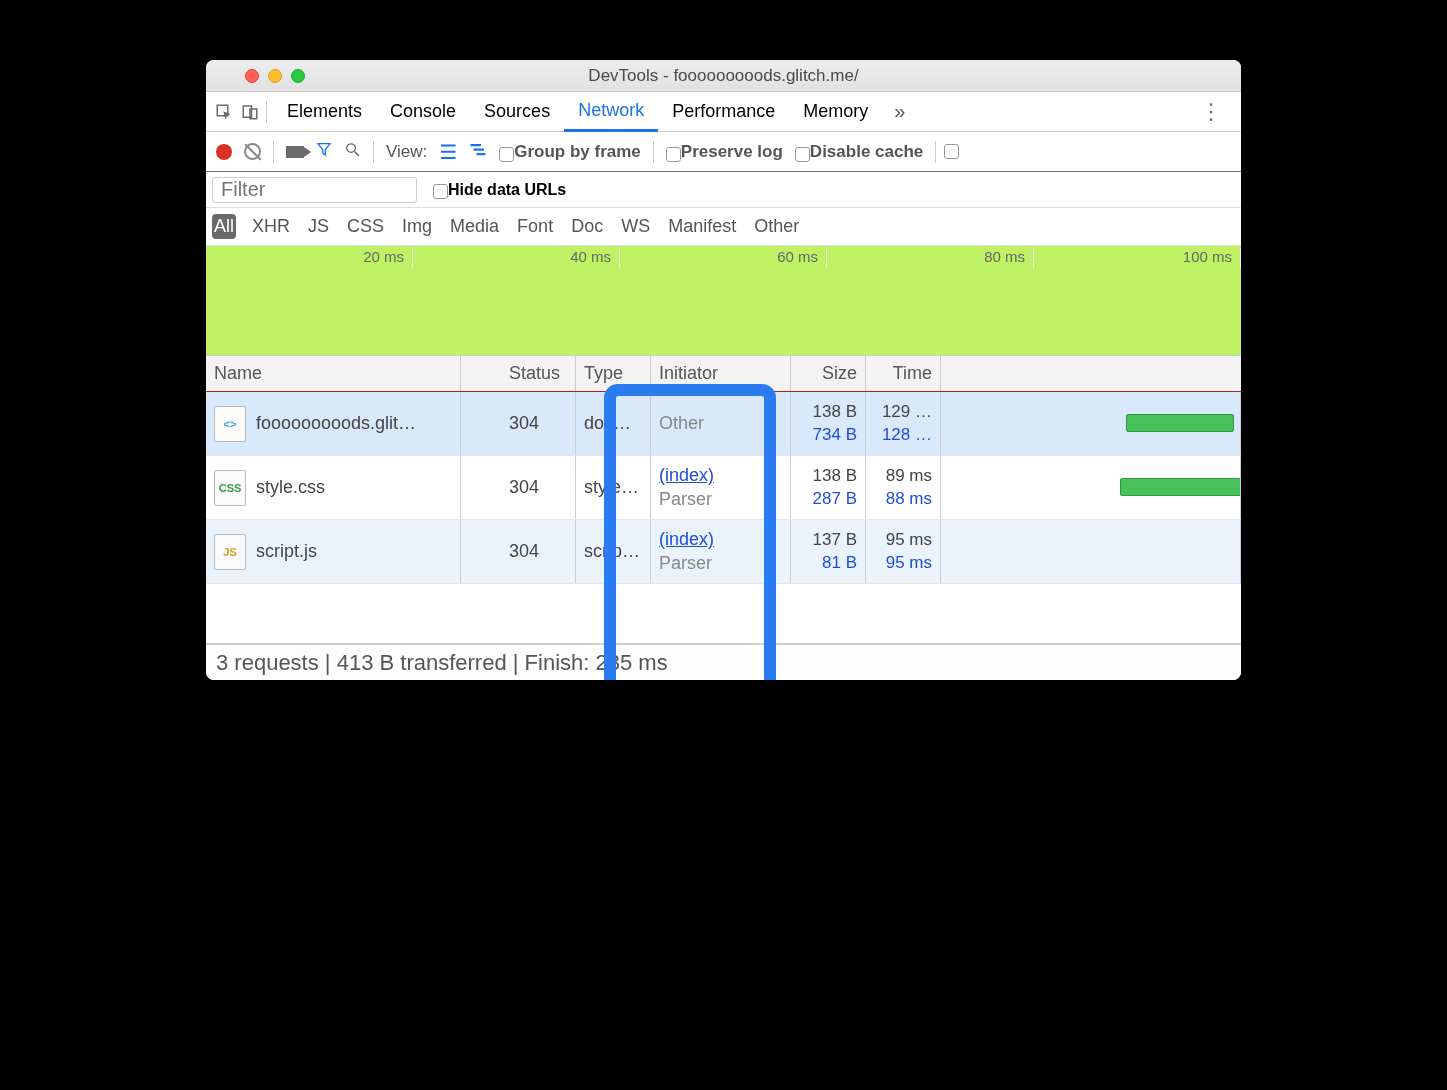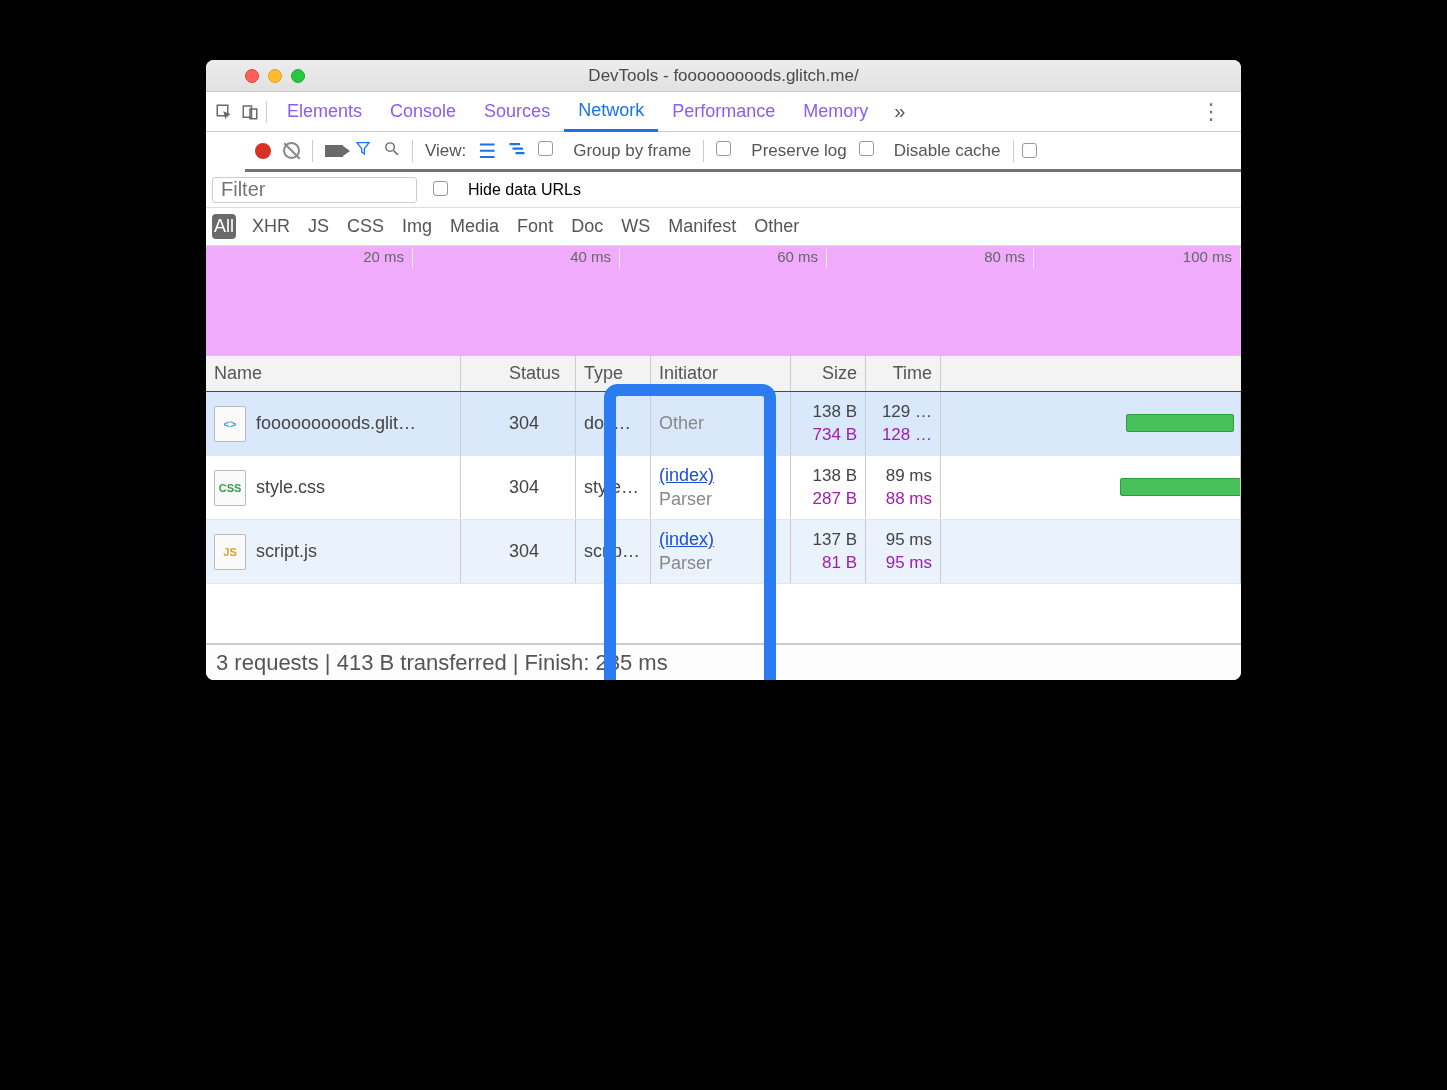--- a/index.html
+++ b/index.html
@@ -39,56 +39,55 @@
 .title { position:absolute; left:0; right:0; text-align:center; color:#4a4a4a; font-size:17px; }
 .tabbar {
   height:40px;
   border-bottom:1px solid #ccc;
   display:flex;
   align-items:center;
   padding:0 8px;
   gap:6px;
 }
 .tabbar .icon { width:20px; height:20px; display:flex; align-items:center; justify-content:center; color:#6a6a6a;}
-.tab { padding:0 14px; height:40px; display:flex; align-items:center; color:#8b5cf6; cursor:pointer; font-size:18px;}
+.tab { padding:0 14px; height:40px; display:flex; align-items:center; color:#000000; cursor:pointer; font-size:18px;}
 .tab.active { color:#1a73e8; border-bottom:3px solid #1a73e8; }
 .overflow-chevrons { color:#555; font-size:20px; margin-left:6px; }
 .kebab { margin-left:auto; color:#777; font-size:22px; padding:0 10px; letter-spacing:1px;}
 .toolbar {
   height:40px;
-  border-bottom:3px solid #737373;
+  border-bottom:1px solid #737373;
   display:flex;
   align-items:center;
   padding:0 10px;
   gap:12px;
   color:#555;
   font-size:17px;
-  margin-left:39px;
 }
 .rec-dot{width:16px;height:16px;border-radius:50%;background:#d93025;}
 .stop-icon{width:17px;height:17px;border:2px solid #888;border-radius:50%;position:relative;}
 .stop-icon::after{content:"";position:absolute;width:22px;height:2px;background:#888;top:6px;left:-4px;transform:rotate(45deg);}
 .vsep{width:1px;height:22px;background:#ccc;}
 .cam-icon{width:18px;height:12px;background:#6a6a6a;position:relative;}
 .cam-icon::after{content:"";position:absolute;right:-7px;top:1px;border-left:7px solid #6a6a6a;border-top:5px solid transparent;border-bottom:5px solid transparent;}
 .funnel{color:#1a73e8;font-size:18px;}
 .mag{font-size:18px;color:#6a6a6a;}
 .view-label{color:#555;}
 .list-icon{color:#1a73e8;font-size:20px;}
 .flow-icon{color:#1a73e8;font-size:20px;}
-.chk{display:flex;align-items:flex-start;gap:20px;}
+.chk{display:flex;align-items:flex-end;gap:0;font-weight:bold;}
 .chkbox{width:15px;height:15px;border:1px solid #999;border-radius:3px;background:#fff;}
 .filterbar{
   height:36px;border-bottom:1px solid #ddd;display:flex;align-items:center;padding:0 6px;gap:16px;
 }
 .filter-input{width:205px;height:26px;border:1px solid #ccc;border-radius:3px;padding:0 8px;font-size:20px;color:#777;background:#fff;}
 .type-filters{height:38px;display:flex;align-items:center;padding:0 6px;gap:14px;border-bottom:1px solid #ddd;font-size:18px;color:#555;}
 .type-chip{padding:2px 2px;border-radius:4px;cursor:pointer;}
 .type-chip.active{background:#6a6a6a;color:#fff;}
-.timeline{height:110px;border-bottom:1px solid #ccc;position:relative;background:#f0abfc;}
+.timeline{height:110px;border-bottom:1px solid #ccc;position:relative;background:#bef264;}
 .timeline .ticks{position:absolute;top:2px;left:0;right:0;height:20px;display:flex;}
 .tick{flex:1;text-align:right;padding-right:8px;color:#666;font-size:15px;border-right:1px solid #eee;}
 .grid-header{
   height:36px;display:flex;border-bottom:1px solid #b91c1c;background:#f3f3f3;font-size:18px;color:#555;
 }
 .col{display:flex;align-items:center;padding:0 8px;border-right:1px solid #ccc;overflow:hidden;white-space:nowrap;}
 .c-name{width:255px;}
 .c-status{width:75px;margin-left:40px;}
 .c-type{width:75px;}
 .c-init{width:140px;}
@@ -100,21 +99,21 @@
 .row{display:flex;height:64px;border-bottom:1px solid #e6e6e6;}
 .row:nth-child(odd){background:#eaf2fb;}
 .row:nth-child(even){background:#fff;}
 .row:first-child{background:#d9e8fa;}
 .row .col{font-size:18px;color:#444;}
 .file-ico{width:32px;height:36px;margin-right:10px;border:1px solid #bbb;border-radius:2px;background:#fafafa;display:flex;align-items:center;justify-content:center;font-size:11px;font-weight:bold;}
 .file-ico.doc{color:#3aa0da;}
 .file-ico.css{color:#3a9c4f;}
 .file-ico.js{color:#d6a12a;}
 .dual{display:flex;flex-direction:column;align-items:flex-end;justify-content:center;line-height:1.3;width:100%;font-size:17px;}
-.dual .sub{color:#a21caf;}
+.dual .sub{color:#1d4ed8;}
 .init-col{display:flex;flex-direction:column;justify-content:center;line-height:1.3;}
 .init-link{color:#1d4ed8;text-decoration:underline;cursor:pointer;}
 .init-sub{color:#888;}
 .wf-bar{position:absolute;height:18px;background:#49c15a;border:1px solid #2e9b3e;border-radius:2px;}
 .statusbar{height:36px;border-top:1px solid #ccc;display:flex;align-items:center;padding:0 10px;color:#555;font-size:22px;background:#fdfdfd;}
 .highlight-box{
   position:absolute;
   border:12px solid #2b7cf0;
   border-radius:14px;
   pointer-events:none;

